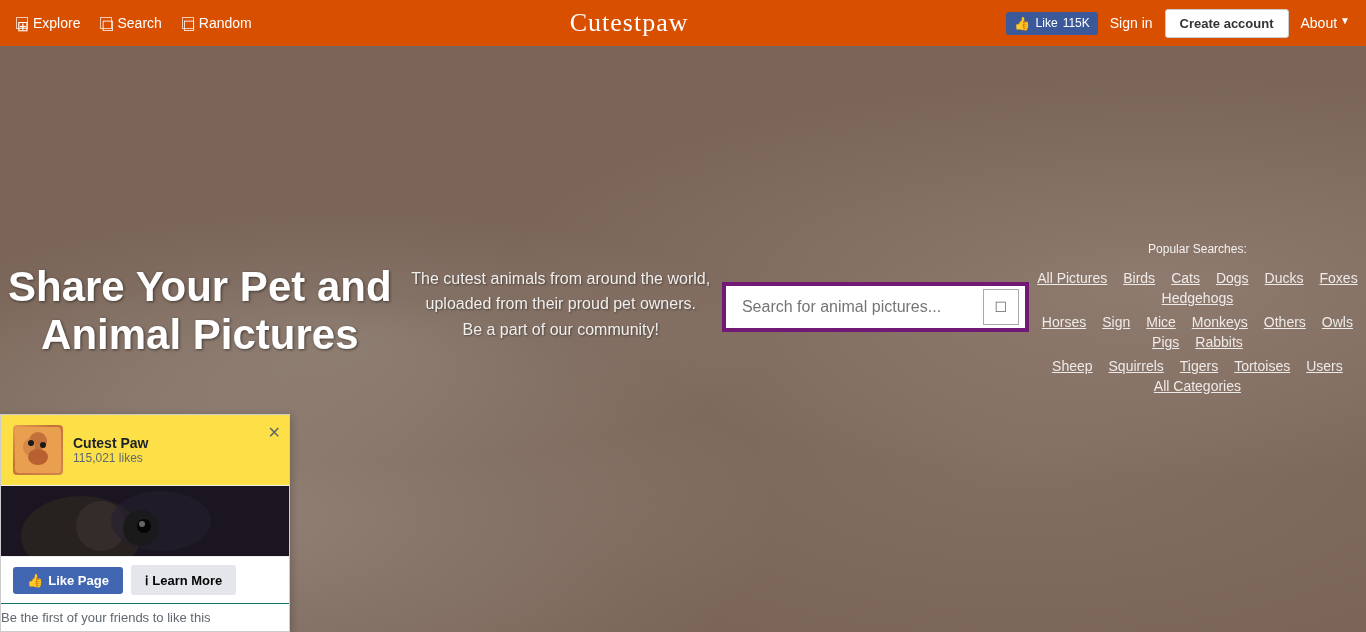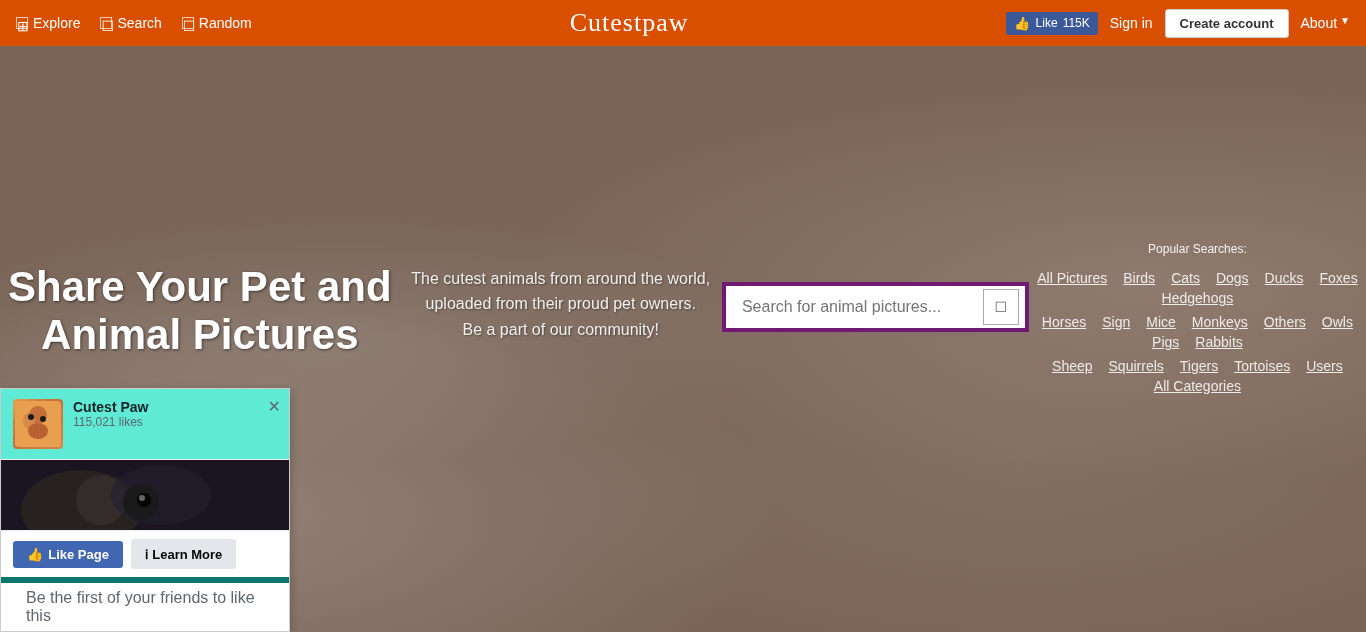--- a/index.html
+++ b/index.html
@@ -184,24 +184,24 @@
       bottom: 0;
       left: 0;
       width: 290px;
       background: white;
       border: 1px solid #ccc;
       box-shadow: 2px 2px 8px rgba(0,0,0,0.2);
       z-index: 200;
     }
     .fb-popup-header {
       display: flex;
-      align-items: flex-start;
+      align-items: center;
       padding: 10px 12px;
       border-bottom: 1px solid #eee;
-      background: #5eead4;
+      background: #fde047;
       position: relative;
     }
     .fb-avatar {
       width: 50px;
       height: 50px;
       border-radius: 4px;
       background: linear-gradient(135deg, #e8a050 0%, #c4703a 40%, #d4884a 100%);
       display: flex;
       align-items: center;
       justify-content: center;
@@ -273,24 +273,24 @@
       padding: 6px 14px;
       font-size: 13px;
       font-weight: bold;
       border-radius: 3px;
       cursor: pointer;
       display: flex;
       align-items: center;
       gap: 4px;
     }
     .fb-popup-footer {
-      padding: 6px 25px;
-      font-size: 16px;
+      padding: 6px 0;
+      font-size: 13px;
       color: #606770;
-      border-top: 6px solid #0f766e;
+      border-top: 1px solid #0f766e;
     }
 
     
     .bg-overlay {
       position: absolute;
       top: 46px; left: 0; right: 0; bottom: 0;
       background:
         radial-gradient(ellipse at 15% 80%, rgba(220,215,210,0.25) 0%, transparent 35%),
         radial-gradient(ellipse at 25% 50%, rgba(200,195,190,0.2) 0%, transparent 30%),
         radial-gradient(ellipse at 85% 40%, rgba(180,160,150,0.35) 0%, transparent 40%),

